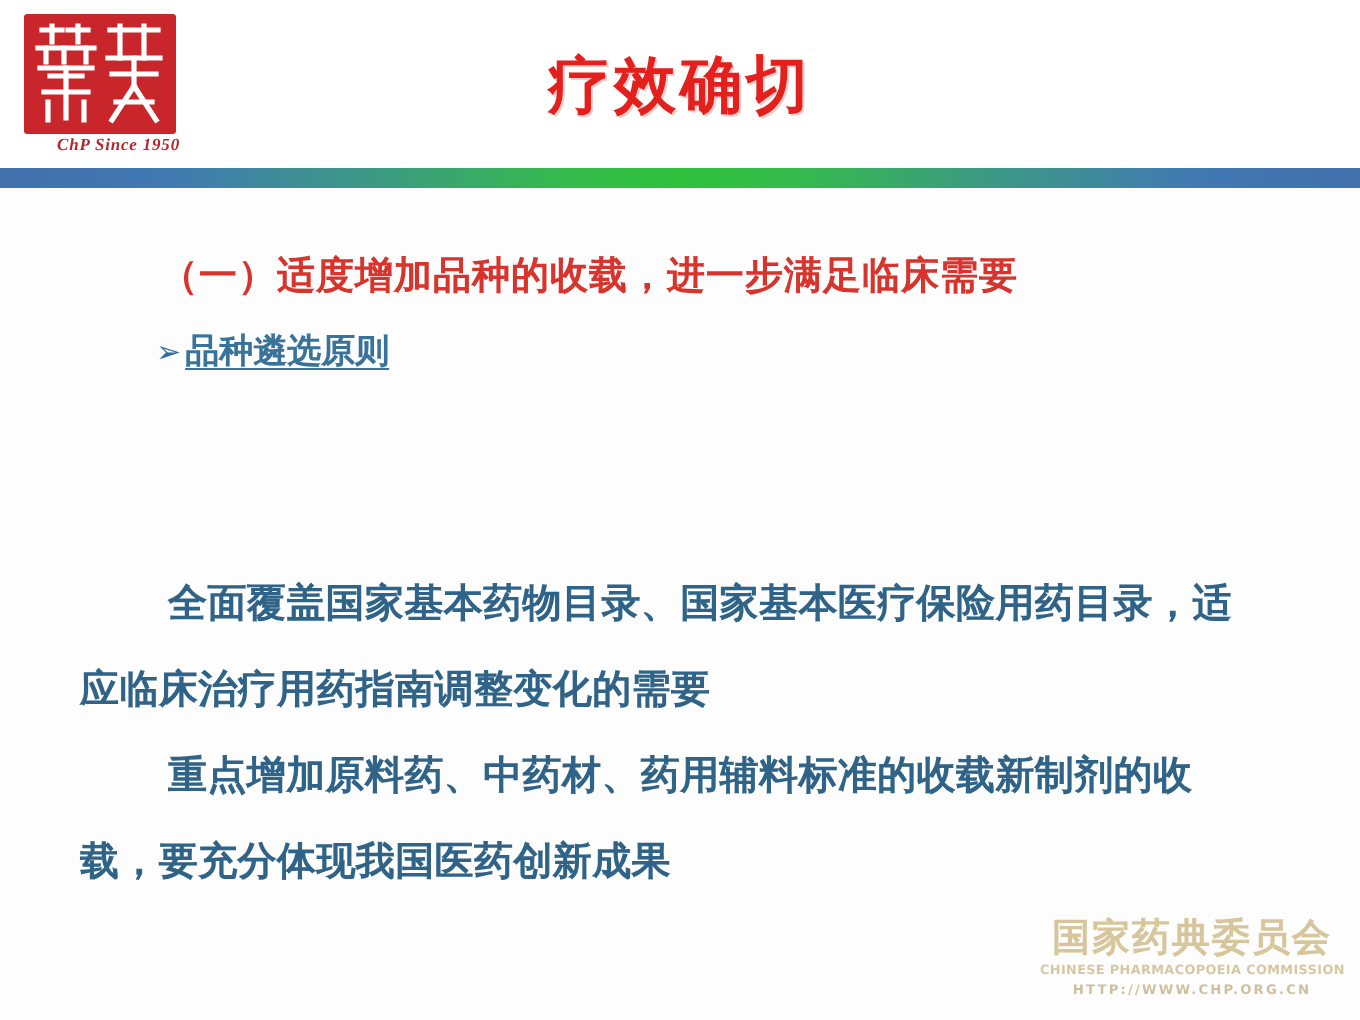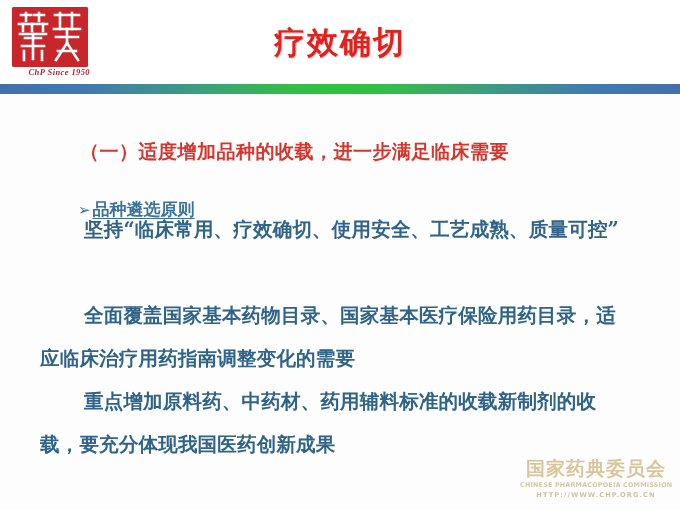--- a/index.html
+++ b/index.html
@@ -94,21 +94,21 @@
         #35bb4a 58%,
         #3c9b82 72%,
         #4179b3 88%,
         #4170ad 100%);
   }
 
   
   #content {
     position: absolute;
     left: 0;
-    top: 106px;
+    top: 92px;
     width: 602px;
     height: 372px;
   }
 
   .heading-red {
     position: absolute;
     left: 80px;
     top: 33px;
     font-family: "DejaVu Sans", "Liberation Sans", sans-serif;
     font-weight: bold;
@@ -132,21 +132,20 @@
     color: #2f6b9e;
     margin-right: 2px;
   }
   .bullet-text {
     font-family: "DejaVu Sans", "Liberation Sans", sans-serif;
     font-weight: bold;
     font-size: 17px;
     color: #3a7399;
     text-decoration: underline;
     text-underline-offset: 3px;
-    margin-top: 20px;
   }
 
   .para {
     position: absolute;
     left: 40px;
     width: 588px;
     font-family: "DejaVu Serif", "Liberation Serif", serif;
     font-weight: bold;
     font-size: 19.5px;
     line-height: 43px;
@@ -251,21 +250,20 @@
 
   <div id="content">
 
     <div class="heading-red">（一）适度增加品种的收载，进一步满足临床需要</div>
 
     <div class="bullet-line">
       <span class="bullet-arrow">➢</span>
       <span class="bullet-text">品种遴选原则</span>
     </div>
 
-    <div class="para" id="para-1">坚持“临床常用、疗效确切、使用安全、工艺成熟、质量可控”</div>
 
     <div class="para" id="para-3">重点增加原料药、中药材、药用辅料标准的收载新制剂的收载，要充分体现我国医药创新成果</div>
 
     <div class="para" id="para-2">全面覆盖国家基本药物目录、国家基本医疗保险用药目录，适应临床治疗用药指南调整变化的需要</div>
   </div>
 
   <div id="footer-mark">
     <div id="wm-cn">国家药典委员会</div>
     <div id="wm-en">CHINESE PHARMACOPOEIA COMMISSION</div>
     <div id="wm-url">HTTP://WWW.CHP.ORG.CN</div>

